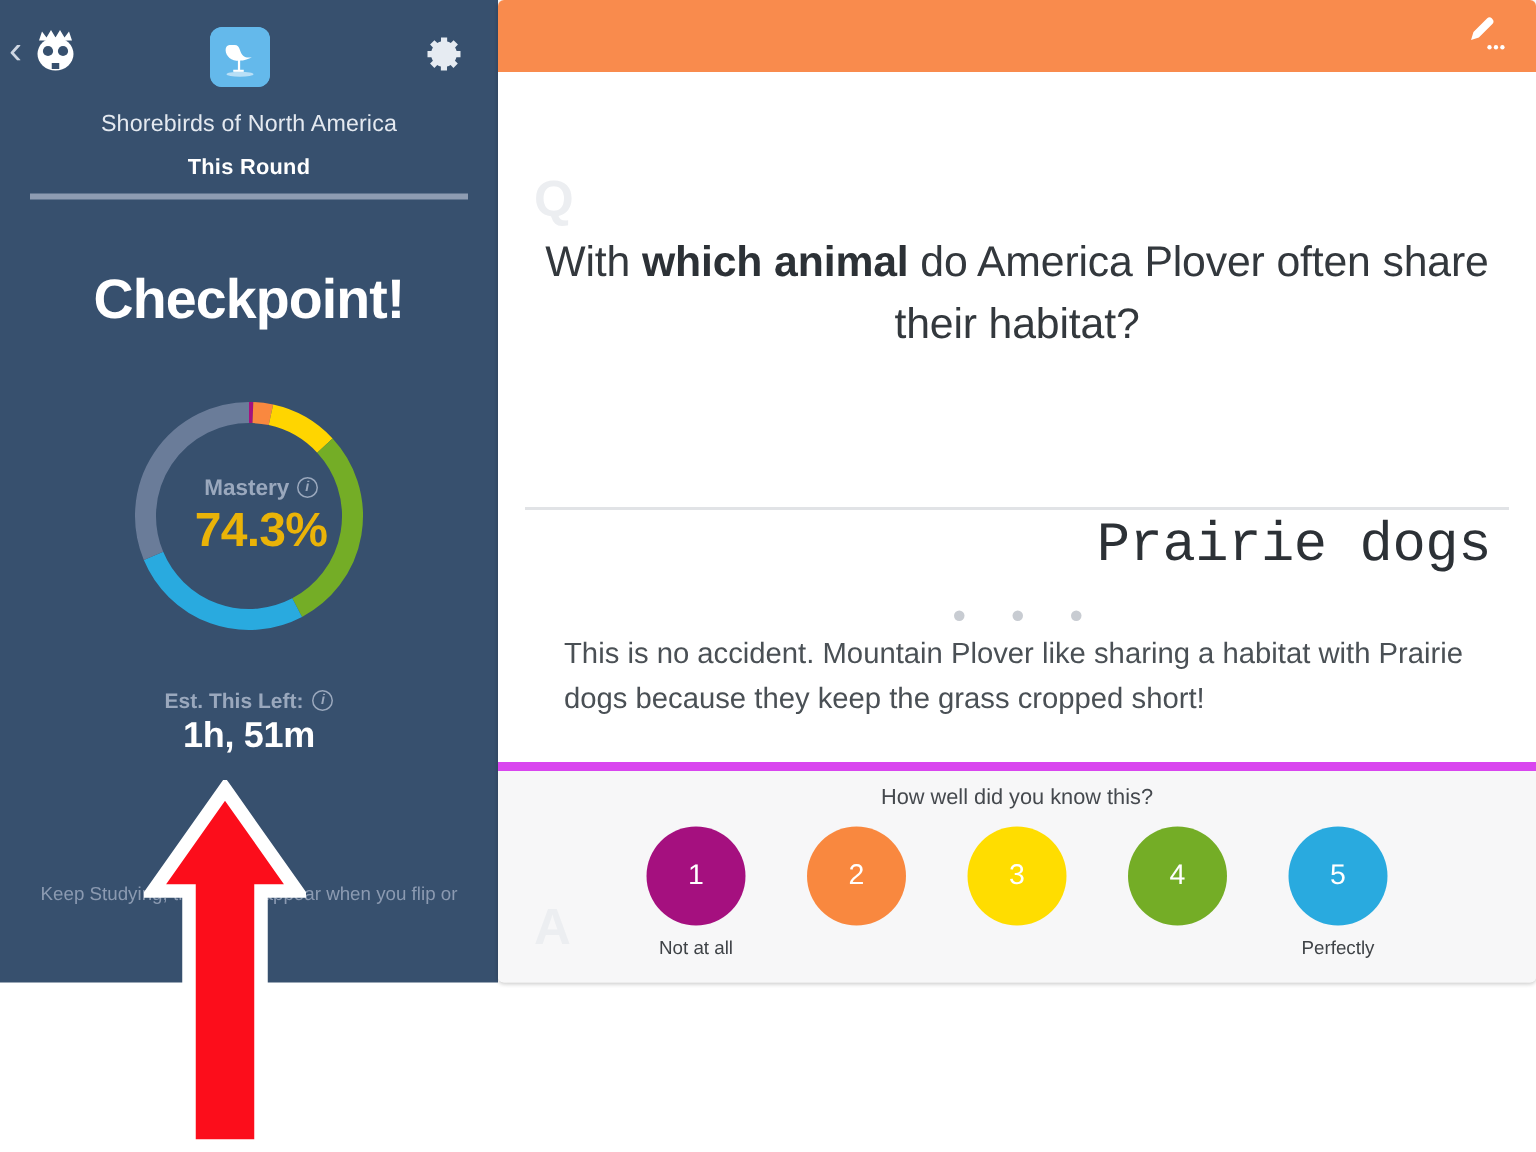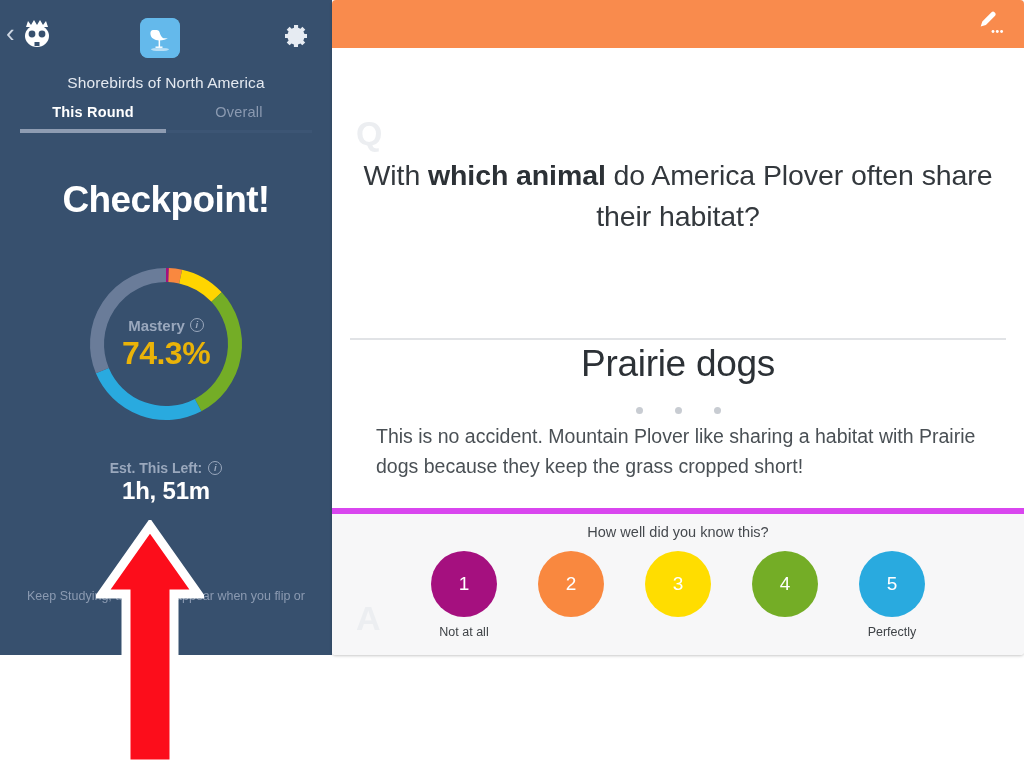--- a/index.html
+++ b/index.html
@@ -79,21 +79,21 @@
     color: #ffffff;
   }
 
   .donut-wrap {
     position: relative;
     width: 166px; height: 166px;
     margin: 40px auto 0 auto;
   }
   .donut-wrap svg { display: block; }
   .donut-center {
-    position: absolute; left: 0; top: 0;
+    position: absolute; left: 8px; top: 0;
     width: 166px; height: 166px;
     display: flex; flex-direction: column;
     align-items: center; justify-content: center;
   }
   .mastery-label {
     font-size: 15px; color: #9aa8bd; font-weight: bold;
     display: flex; align-items: center; gap: 5px;
     margin-bottom: 1px;
   }
   .mastery-value {
@@ -170,24 +170,25 @@
   .divider {
     position: absolute; left: 18px; right: 18px; top: 290px;
     height: 2px; background: #e1e3e6;
   }
   .a-body {
     position: relative;
     flex: 1 1 auto;
     padding: 0 30px;
   }
   .answer-text {
-    text-align: center;
+    text-align: right;
     font-size: 37px; color: #2c3136;
     padding-top: 52px;
     letter-spacing: -0.3px;
+    font-family: Liberation Mono, monospace;
   }
   .dots {
     display: flex; justify-content: center; gap: 32px;
     margin-top: 22px;
   }
   .dots span {
     width: 7px; height: 7px; border-radius: 50%;
     background: #c8ccd2; display: block;
   }
   .explain-text {
@@ -269,21 +270,20 @@
           <path fill="#e6ebf2" d="M14 9.2a4.8 4.8 0 1 0 0 9.6 4.8 4.8 0 0 0 0-9.6zm0 7.3a2.5 2.5 0 1 1 0-5 2.5 2.5 0 0 1 0 5z"></path>
           <path fill="#e6ebf2" d="M25 12h-2.6a8.9 8.9 0 0 0-1-2.4l1.9-1.9-2.9-2.9-1.9 1.9a8.9 8.9 0 0 0-2.4-1V3h-4.1v2.7a8.9 8.9 0 0 0-2.4 1L7.6 4.8 4.7 7.7l1.9 1.9a8.9 8.9 0 0 0-1 2.4H3v4.1h2.6a8.9 8.9 0 0 0 1 2.4l-1.9 1.9 2.9 2.9 1.9-1.9c.75.45 1.55.78 2.4 1V25h4.1v-2.6c.85-.22 1.65-.55 2.4-1l1.9 1.9 2.9-2.9-1.9-1.9c.45-.75.78-1.55 1-2.4H25z"></path>
         </svg>
       </div>
     </div>
 
     <div class="deck-title">Shorebirds of North America</div>
 
     <div class="tabs">
       <div class="tab active">This Round</div>
-      <div class="tab inactive">Overall</div>
     </div>
 
     <div class="checkpoint-title">Checkpoint!</div>
 
     <div class="donut-wrap">
       <svg viewBox="0 0 166 166" width="166" height="166" id="donut-svg">
           <path d="M 83 14 A 69 69 0 0 1 85.60062260422548 14.049026387799344" fill="none" stroke="#A5107F" stroke-width="14"></path>
           <path d="M 85.60062260422548 14.049026387799344 A 69 69 0 0 1 97.62849058462177 15.568499473794645" fill="none" stroke="#F9883F" stroke-width="14"></path>
           <path d="M 97.62849058462177 15.568499473794645 A 69 69 0 0 1 133.59461888935664 36.08321686815307" fill="none" stroke="#FFD500" stroke-width="14"></path>
           <path d="M 133.59461888935664 36.08321686815307 A 69 69 0 0 1 115.09542438734462 144.08096048193943" fill="none" stroke="#74AD26" stroke-width="14"></path>

